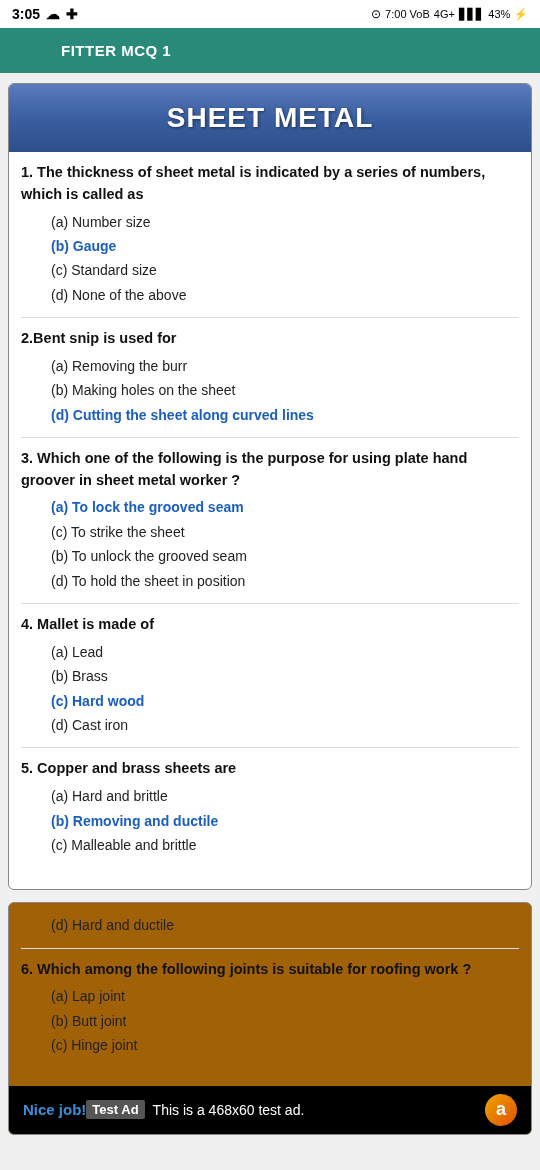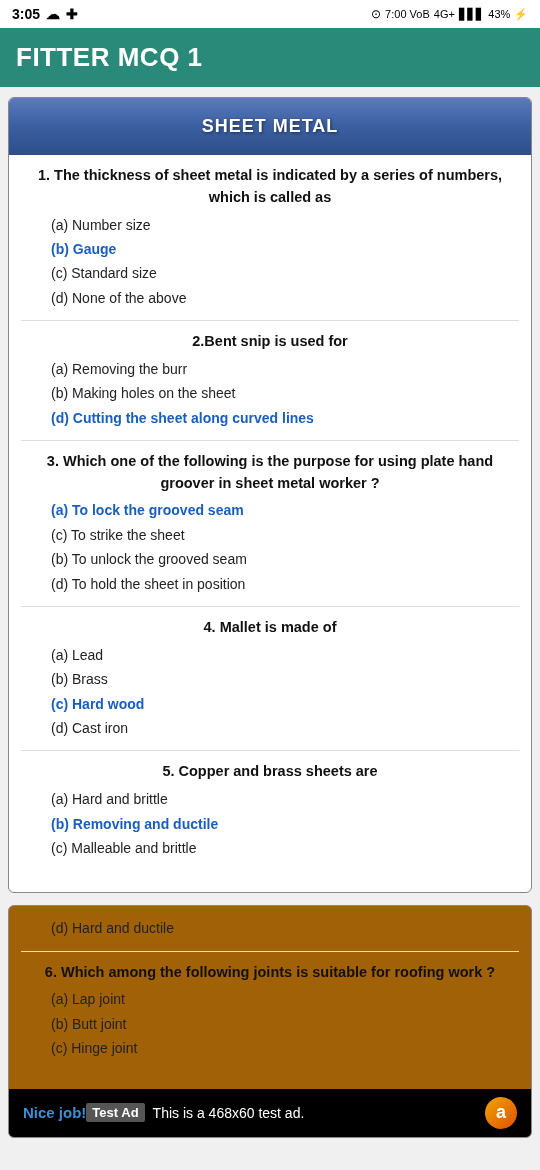--- a/index.html
+++ b/index.html
@@ -35,23 +35,24 @@
       font-size: 12px;
     }
 
     
     .app-header {
       background: #2a8a7a;
       padding: 14px 16px;
       color: white;
     }
     .app-title {
-      font-size: 26px;
+      font-size: 15px;
       font-weight: bold;
       letter-spacing: 0.5px;
+      margin-left: 45px;
     }
 
     
     .main-content {
       background: #f0f0f0;
       padding: 10px 8px;
     }
 
     
     .card {
@@ -63,21 +64,21 @@
     }
 
     .card-header {
       background: linear-gradient(180deg, #5b7abf 0%, #3a5fa0 50%, #2e4e8a 100%);
       text-align: center;
       padding: 18px 10px;
       border-radius: 4px 4px 0 0;
     }
     .card-header-title {
       color: #fff;
-      font-size: 18px;
+      font-size: 28px;
       font-weight: bold;
       letter-spacing: 1px;
       text-shadow: 1px 1px 3px rgba(0,0,0,0.5);
     }
 
     .card-body {
       padding: 10px 12px 12px 12px;
     }
 
     .question-block {
@@ -88,21 +89,20 @@
     .question-block:last-child {
       border-bottom: none;
     }
 
     .question-text {
       font-size: 14.5px;
       font-weight: bold;
       color: #111;
       line-height: 1.5;
       margin-bottom: 4px;
-      text-align: center;
     }
 
     .option {
       font-size: 14px;
       color: #222;
       padding: 1px 0 1px 30px;
       line-height: 1.6;
     }
     .option.correct {
       color: #1a5ebf;

